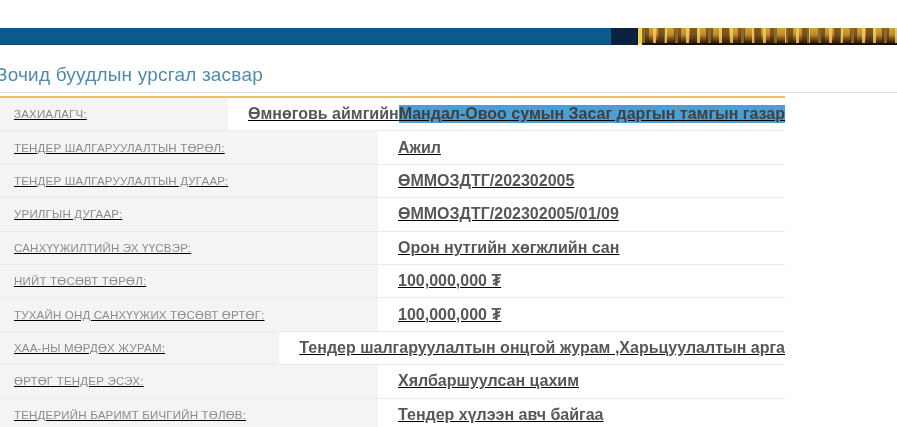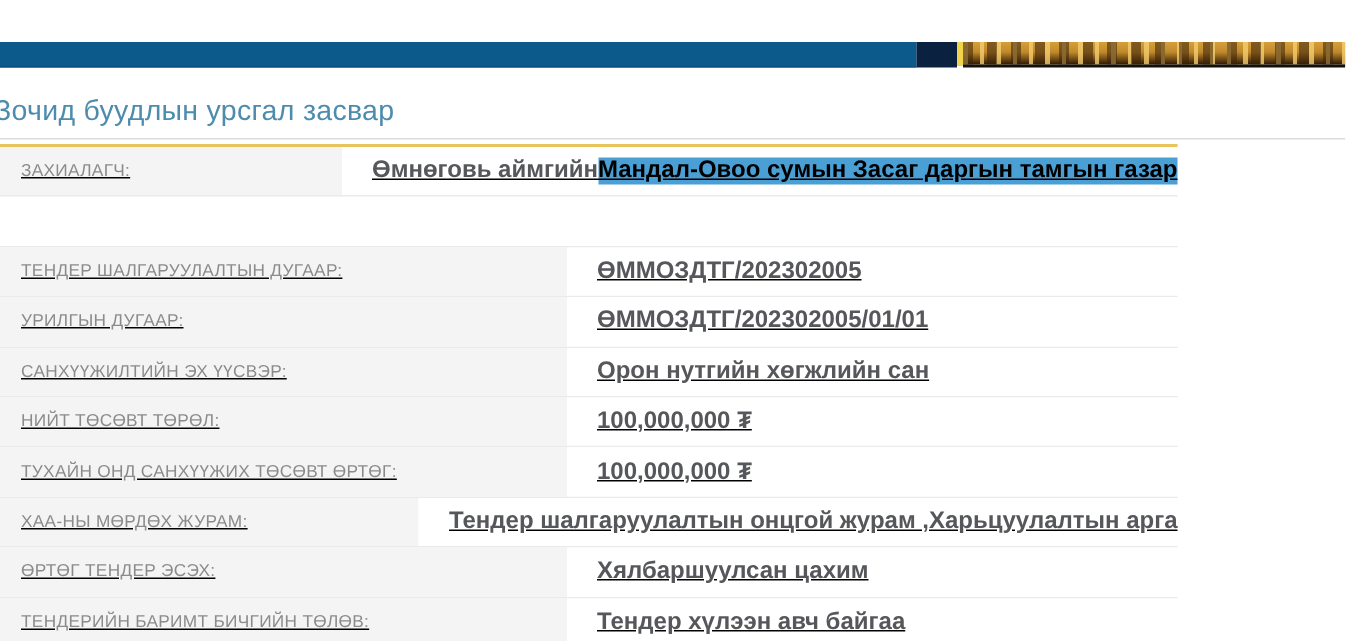--- a/index.html
+++ b/index.html
@@ -33,21 +33,21 @@
   .row:not(:last-child){border-bottom:1px solid #eaeaea;}
   .cell{display:flex;align-items:center;box-sizing:border-box;}
   .cell.label{
     width:378px;padding-left:14px;background:#f4f4f4;
     font-size:11.5px;color:#8b8b8b;letter-spacing:.2px;white-space:nowrap;
   }
   .cell.value{
     flex:1;padding-left:20px;background:#ffffff;
     font-size:16px;font-weight:700;color:#56575b;white-space:nowrap;
   }
-  .cell.value .selected{background:#4a9fd4;color:#000000;}
+  .cell.value .selected{background:#4a9fd4;color:#404040;}
 </style>
 </head>
 <body>
 
 <div class="screen">
 
   <div class="top-strip">
     <div class="top-bar-blue"></div>
     <div class="banner-navy"></div>
     <div class="banner-yellow"></div>
@@ -61,30 +61,32 @@
   <div class="details-table" id="rows-container">
     <div class="row">
       <div class="cell label">ЗАХИАЛАГЧ:</div>
       <div class="cell value">
           <span>Өмнөговь аймгийн </span>
           <span class="selected">Мандал-Овоо сумын Засаг даргын тамгын газар</span>
         </div>
     </div>
 
     <div class="row">
+      <div class="cell label">ТЕНДЕР ШАЛГАРУУЛАЛТЫН ТӨРӨЛ:</div>
+      <div class="cell value">Ажил</div>
     </div>
 
     <div class="row">
       <div class="cell label">ТЕНДЕР ШАЛГАРУУЛАЛТЫН ДУГААР:</div>
       <div class="cell value">ӨММОЗДТГ/202302005</div>
     </div>
 
     <div class="row">
       <div class="cell label">УРИЛГЫН ДУГААР:</div>
-      <div class="cell value">ӨММОЗДТГ/202302005/01/01</div>
+      <div class="cell value">ӨММОЗДТГ/202302005/01/09</div>
     </div>
 
     <div class="row">
       <div class="cell label">САНХҮҮЖИЛТИЙН ЭХ ҮҮСВЭР:</div>
       <div class="cell value">Орон нутгийн хөгжлийн сан</div>
     </div>
 
     <div class="row">
       <div class="cell label">НИЙТ ТӨСӨВТ ТӨРӨЛ:</div>
       <div class="cell value">100,000,000 ₮</div>

